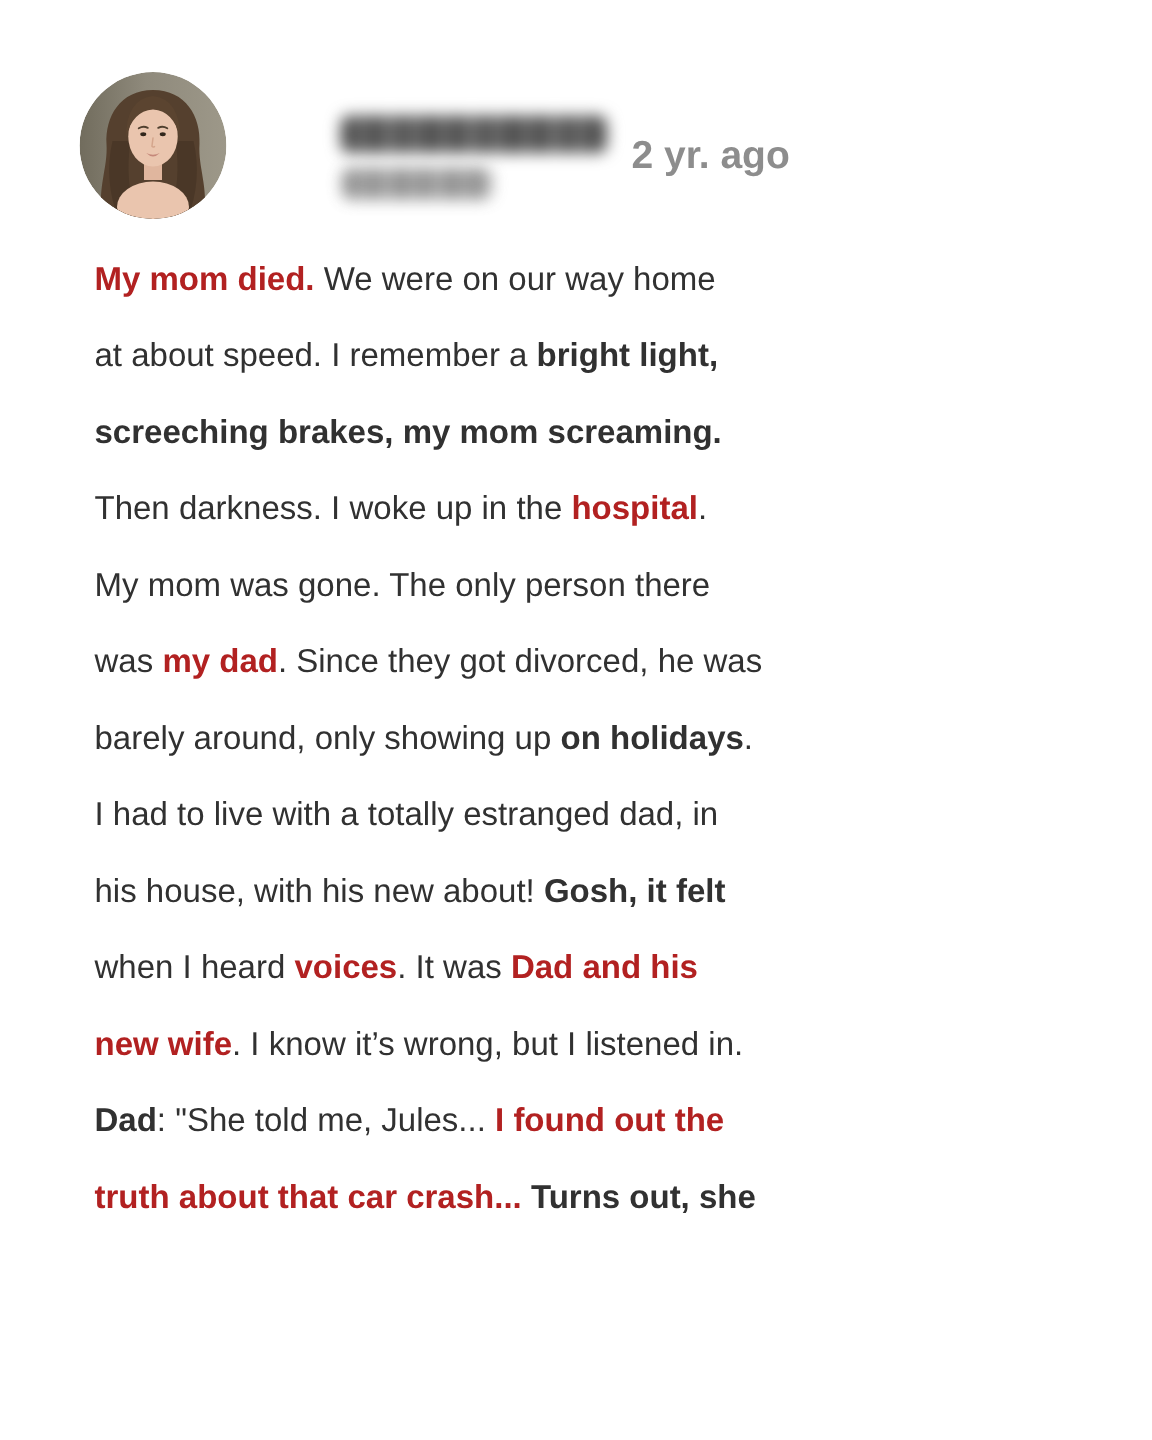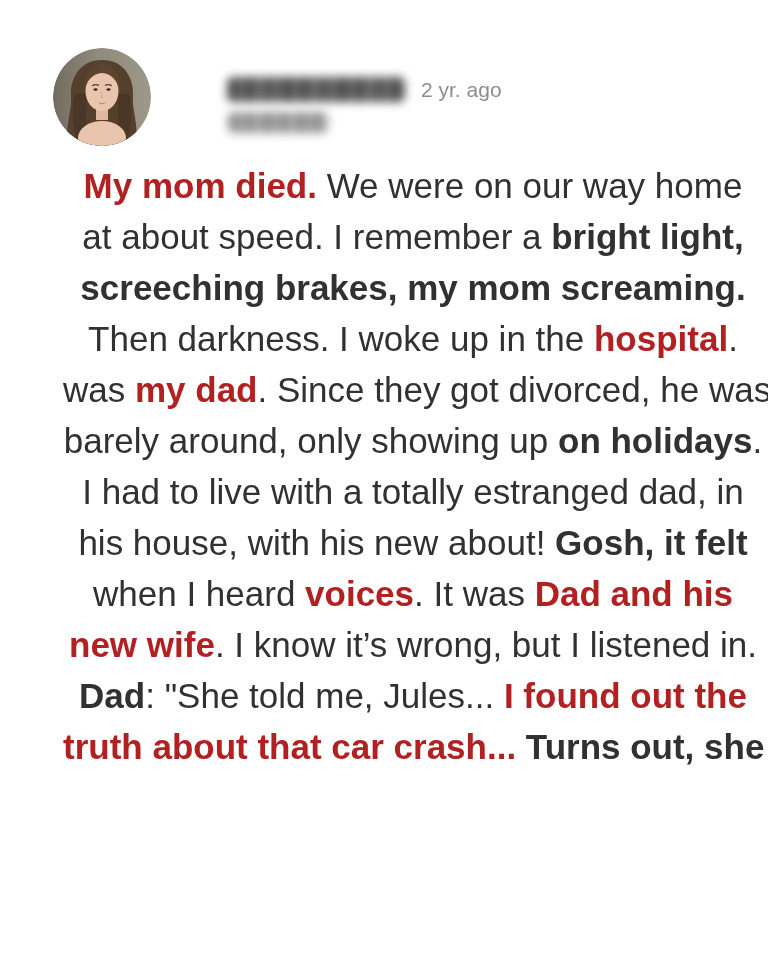--- a/index.html
+++ b/index.html
@@ -34,33 +34,33 @@
       #787878 29px 35px,#585858 35px 47px,#6a6a6a 47px 55px);
     cursor:pointer;
   }
   .blob-subline{
     left:228px;top:112px;width:100px;height:21px;
     background:repeating-linear-gradient(90deg,
       #7c7c7c 0 10px,#9a9a9a 10px 16px,#808080 16px 27px,#a0a0a0 27px 34px);
     opacity:.85;
   }
   .timestamp{
-    position:absolute;left:421px;top:75px;
-    font-size:21px;line-height:30px;color:var(--muted);
+    position:absolute;left:421px;top:88px;
+    font-size:26px;line-height:30px;color:var(--muted);
     white-space:nowrap;
+    font-weight:bold;
   }
   
   .post-body{
     position:absolute;left:63px;top:160px;width:700px;
   }
   .line{
     white-space:pre;
-    font-size:35px;line-height:51px;
+    font-size:22px;line-height:51px;
     color:var(--text);
-    text-align:center;
   }
   .s-red{color:var(--red);font-weight:bold;}
   .s-b{font-weight:bold;}
 </style>
 </head>
 <body>
 
 <div class="page">
 
   <div class="avatar">
@@ -104,20 +104,21 @@
 
   <div class="blur-blob blob-username"></div>
   <span class="timestamp">2 yr. ago</span>
   <div class="blur-blob blob-subline"></div>
 
   <div class="post-body" id="post-body">
       <div class="line"><span class="s-red">My mom died.</span><span class="s-n"> We were on our way home</span></div>
       <div class="line"><span class="s-n">at about speed. I remember a </span><span class="s-b">bright light,</span></div>
       <div class="line"><span class="s-b">screeching brakes, my mom screaming.</span></div>
       <div class="line"><span class="s-n">Then darkness. I woke up in the </span><span class="s-red">hospital</span><span class="s-n">.</span></div>
+      <div class="line"><span class="s-n">My mom was gone. The only person there</span></div>
       <div class="line"><span class="s-n">was </span><span class="s-red">my dad</span><span class="s-n">. Since they got divorced, he was</span></div>
       <div class="line"><span class="s-n">barely around, only showing up </span><span class="s-b">on holidays</span><span class="s-n">.</span></div>
       <div class="line"><span class="s-n">I had to live with a totally estranged dad, in</span></div>
       <div class="line"><span class="s-n">his house, with his new about! </span><span class="s-b">Gosh, it felt</span></div>
       <div class="line"><span class="s-n">when I heard </span><span class="s-red">voices</span><span class="s-n">. It was </span><span class="s-red">Dad and his</span></div>
       <div class="line"><span class="s-red">new wife</span><span class="s-n">. I know it’s wrong, but I listened in.</span></div>
       <div class="line"><span class="s-b">Dad</span><span class="s-n">: "She told me, Jules... </span><span class="s-red">I found out the</span></div>
       <div class="line"><span class="s-red">truth about that car crash...</span><span class="s-n"> </span><span class="s-b">Turns out, she</span></div>
     </div>
 

